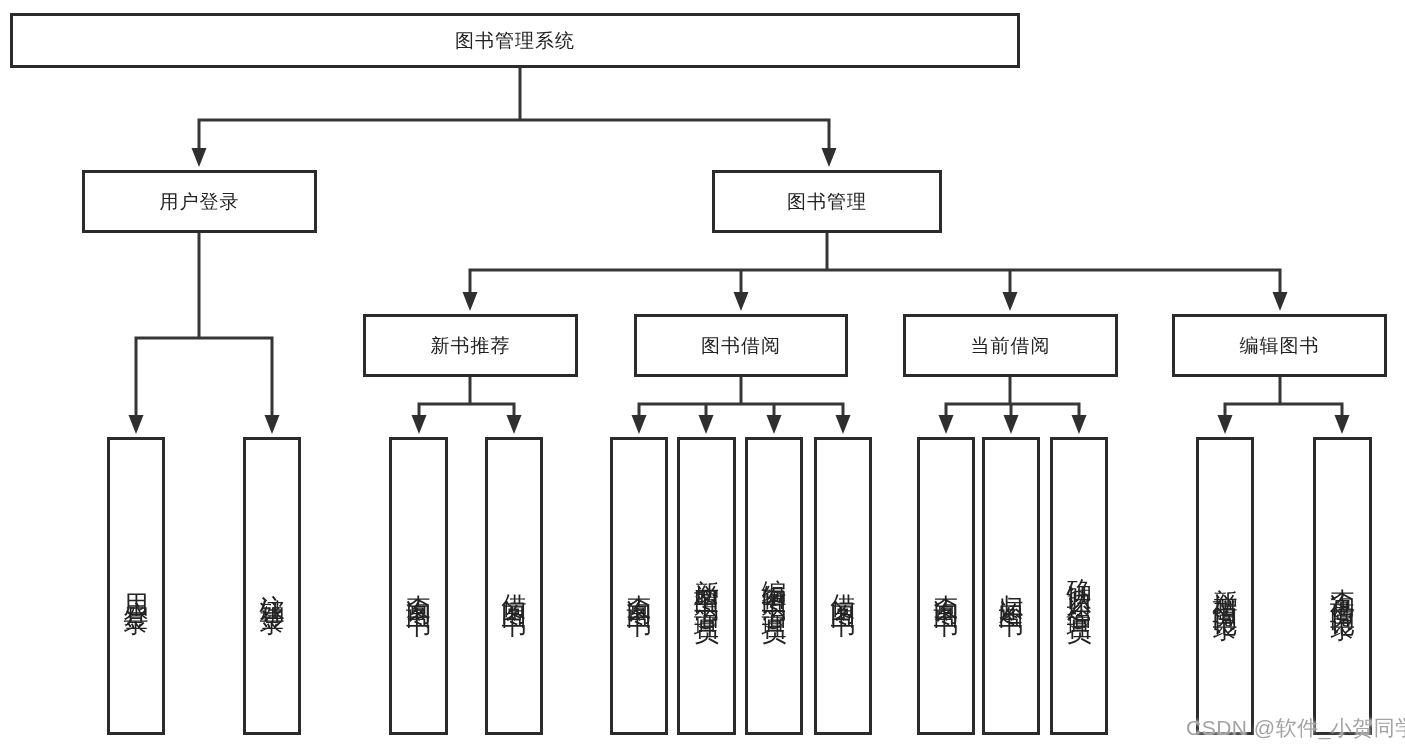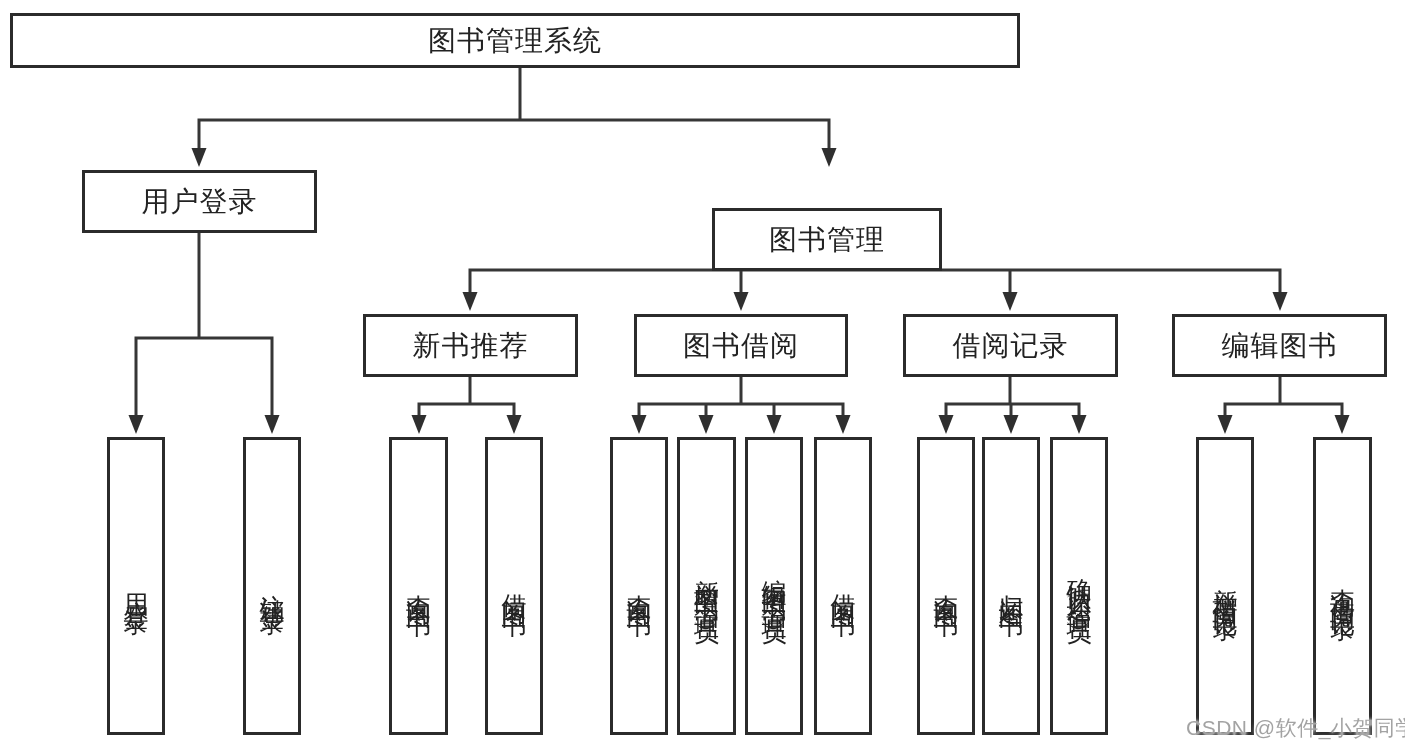--- a/index.html
+++ b/index.html
@@ -24,21 +24,21 @@
   .node {
     position: absolute;
     background: #ffffff;
     border: 3px solid #2b2b2b;
     color: #222222;
     display: flex;
     align-items: center;
     justify-content: center;
     z-index: 2;
   }
-  .hnode { font-size: 28px; letter-spacing: 1px; white-space: nowrap; }
+  .hnode { font-size: 19px; letter-spacing: 1px; white-space: nowrap; }
   .vnode .vtext {
     writing-mode: vertical-rl;
     text-orientation: mixed;
     letter-spacing: 6px;
     line-height: 1;
     font-size: 25px;
   }
   .watermark {
     position: absolute;
     left: 1186px; top: 714px;
@@ -87,25 +87,25 @@
     <path class="arrow" d="M1079 434 l -7.5 -19 h 15 z"></path>
 
     <path d="M1280 377 V404 M1225 404 H1342 M1225 404 V416 M1342 404 V416"></path>
     <path class="arrow" d="M1225 434 l -7.5 -19 h 15 z"></path>
     <path class="arrow" d="M1342 434 l -7.5 -19 h 15 z"></path>
   </svg>
 
   <div class="node hnode" style="left:10px; top:13px; width:1010px; height:55px;">图书管理系统</div>
 
   <div class="node hnode" style="left:82px; top:170px; width:235px; height:63px;">用户登录</div>
-  <div class="node hnode" style="left:712px; top:170px; width:230px; height:63px;margin-top:38px;">图书管理</div>
+  <div class="node hnode" style="left:712px; top:170px; width:230px; height:63px;">图书管理</div>
 
   <div class="node hnode" style="left:363px; top:314px; width:215px; height:63px;">新书推荐</div>
   <div class="node hnode" style="left:634px; top:314px; width:214px; height:63px;">图书借阅</div>
-  <div class="node hnode" style="left:903px; top:314px; width:215px; height:63px;">借阅记录</div>
+  <div class="node hnode" style="left:903px; top:314px; width:215px; height:63px;">当前借阅</div>
   <div class="node hnode" style="left:1172px; top:314px; width:215px; height:63px;">编辑图书</div>
 
   <div class="node vnode" style="left:107px; top:437px; width:58px; height:298px;">
     <span class="vtext">用户登录</span>
   </div>
   <div class="node vnode" style="left:243px; top:437px; width:58px; height:298px;">
     <span class="vtext">注销登录</span>
   </div>
 
   <div class="node vnode" style="left:389px; top:437px; width:59px; height:298px;">

